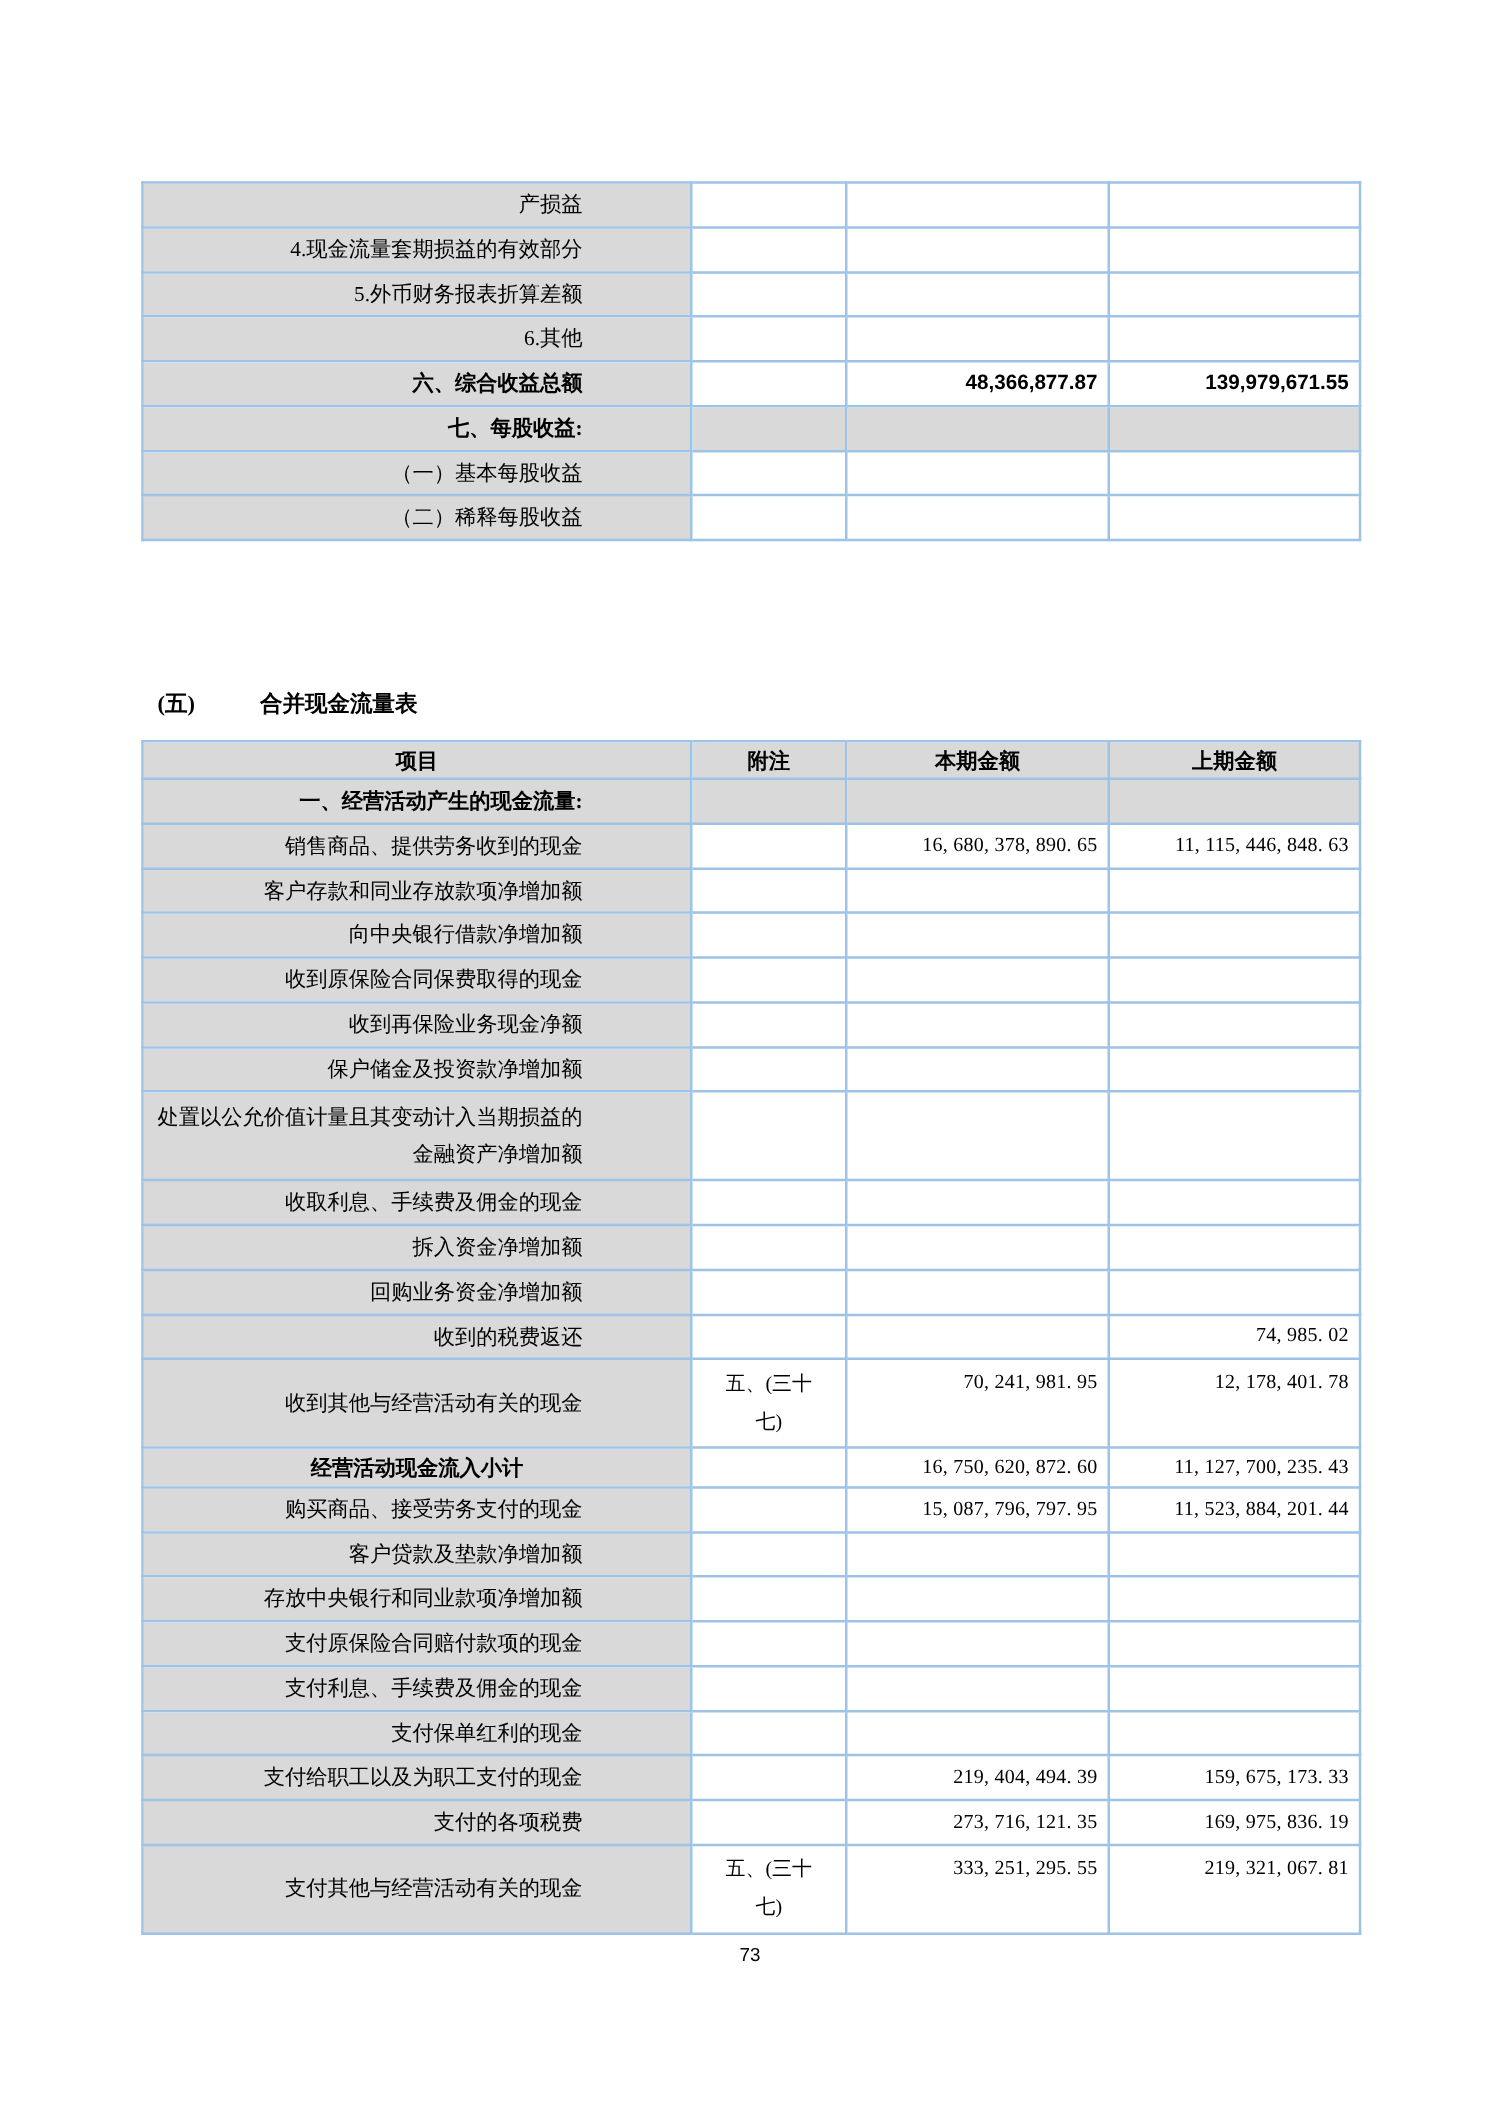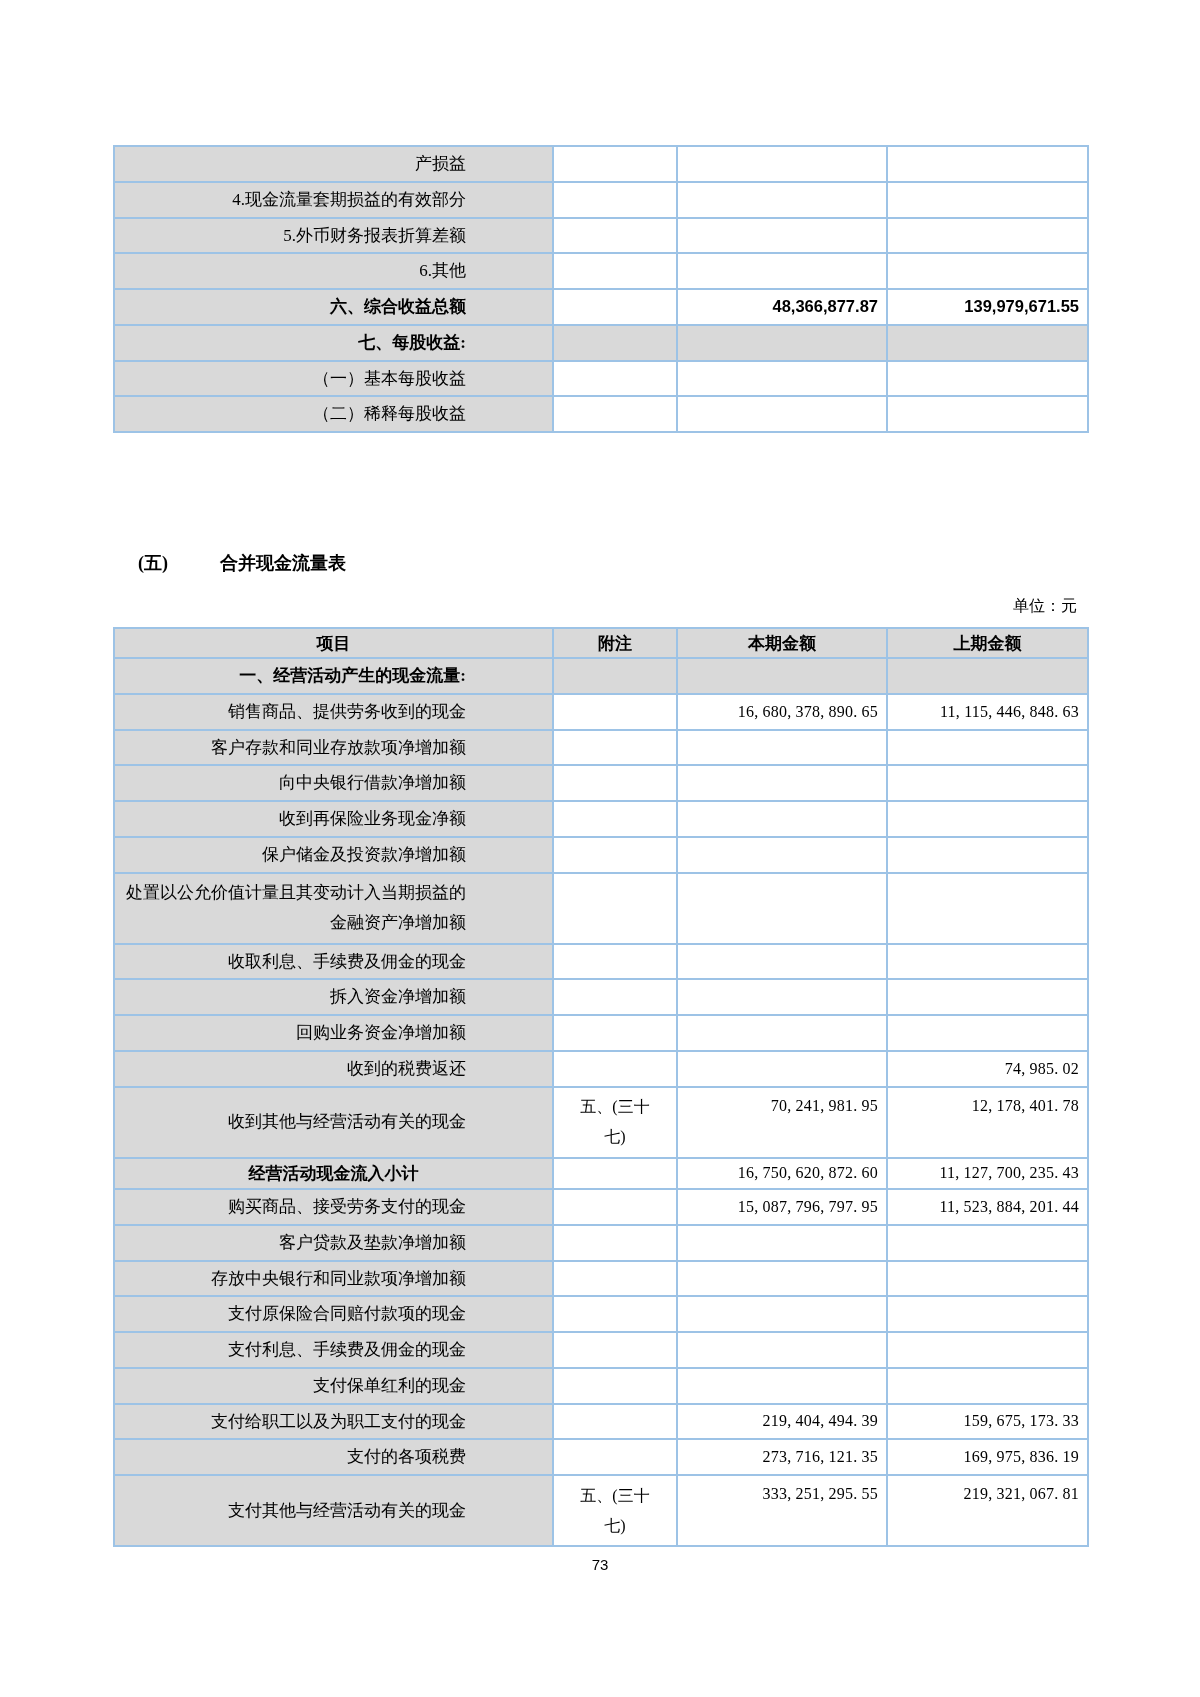--- a/index.html
+++ b/index.html
@@ -23,21 +23,21 @@
   }
   .tbl td{
     border:2px solid var(--border-blue);
     vertical-align:middle;
     overflow:hidden;
   }
   .tbl td:first-child{background:var(--shade);}
   tr.full td{background:var(--shade);}
   .income{top:145px;}
   .income tr{height:32px;}
-  .cash{top:627px;border-radius:17px;}
+  .cash{top:592px;border-radius:17px;}
   tr.hdr{height:30px;}
   tr.hdr td{
     background:var(--shade);
     font-weight:700;
     text-align:center;
     font-size:17px;
     padding:1px 4px;
   }
   tr.s{height:31.5px;}
   tr.t{height:71px;}
@@ -78,21 +78,20 @@
     padding-top:9px;
     padding-left:42px;
   }
   .bold{font-weight:700;}
   .heading{
     position:absolute;
     left:126px;
     top:551px;
     font-size:18px;
     font-weight:700;
-    margin-left:12px;
   }
   .heading .idx{display:inline-block;width:82px;}
   .unit{
     position:absolute;
     left:113px;
     top:596px;
     width:964px;
     text-align:right;
     font-size:16px;
   }
@@ -206,20 +205,26 @@
     <td class="val"></td>
     <td class="val"></td>
   </tr>
   <tr class="s">
     <td class="item">向中央银行借款净增加额</td>
     <td class="note"></td>
     <td class="val"></td>
     <td class="val"></td>
   </tr>
   <tr class="s">
+    <td class="item">收到原保险合同保费取得的现金</td>
+    <td class="note"></td>
+    <td class="val"></td>
+    <td class="val"></td>
+  </tr>
+  <tr class="s">
     <td class="item">收到再保险业务现金净额</td>
     <td class="note"></td>
     <td class="val"></td>
     <td class="val"></td>
   </tr>
   <tr class="s">
     <td class="item">保户储金及投资款净增加额</td>
     <td class="note"></td>
     <td class="val"></td>
     <td class="val"></td>

